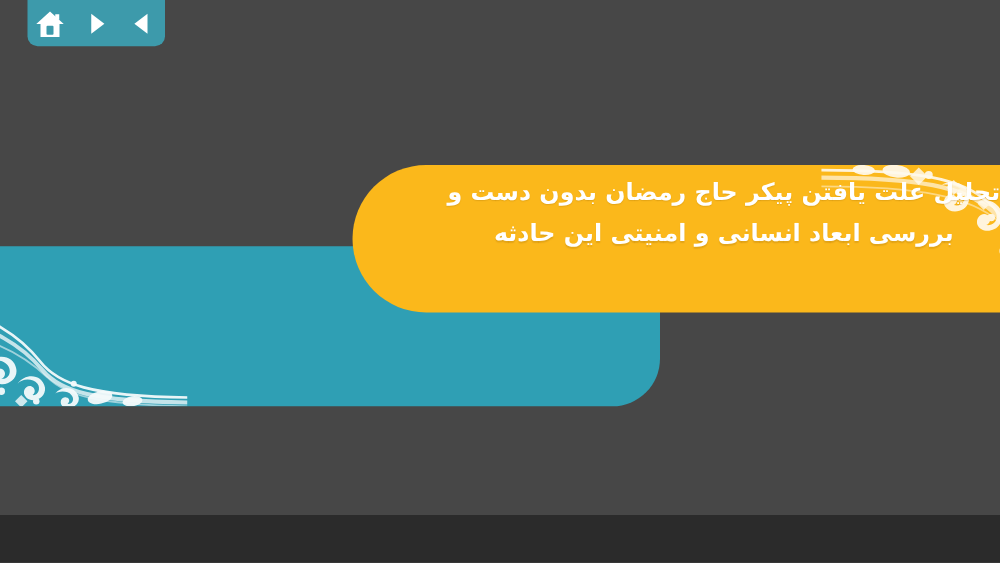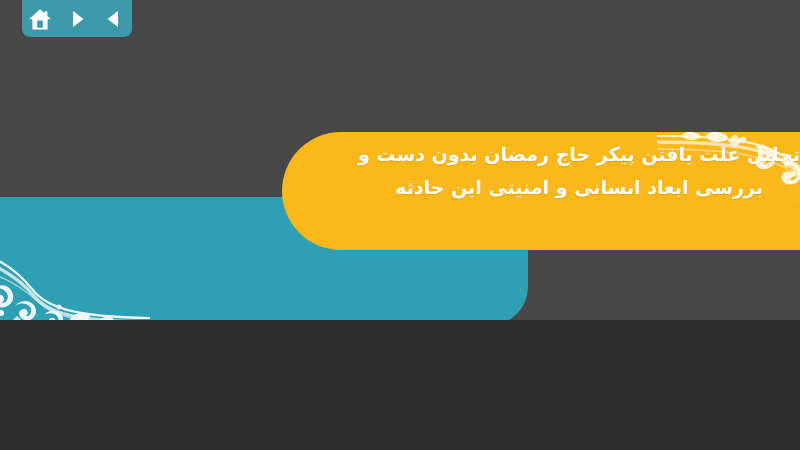--- a/index.html
+++ b/index.html
@@ -4,21 +4,21 @@
 <title>Slide</title>
 <style>
   html, body {
     margin: 0;
     padding: 0;
     background: #2b2b2b;
   }
   #stage {
     position: relative;
     width: 800px;
-    height: 320px;
+    height: 412px;
     overflow: hidden;
     background: #474747;
     font-family: "DejaVu Sans", "Liberation Sans", sans-serif;
   }
 
   
   #nav-toolbar {
     position: absolute;
     left: 22px;
     top: -8px;

